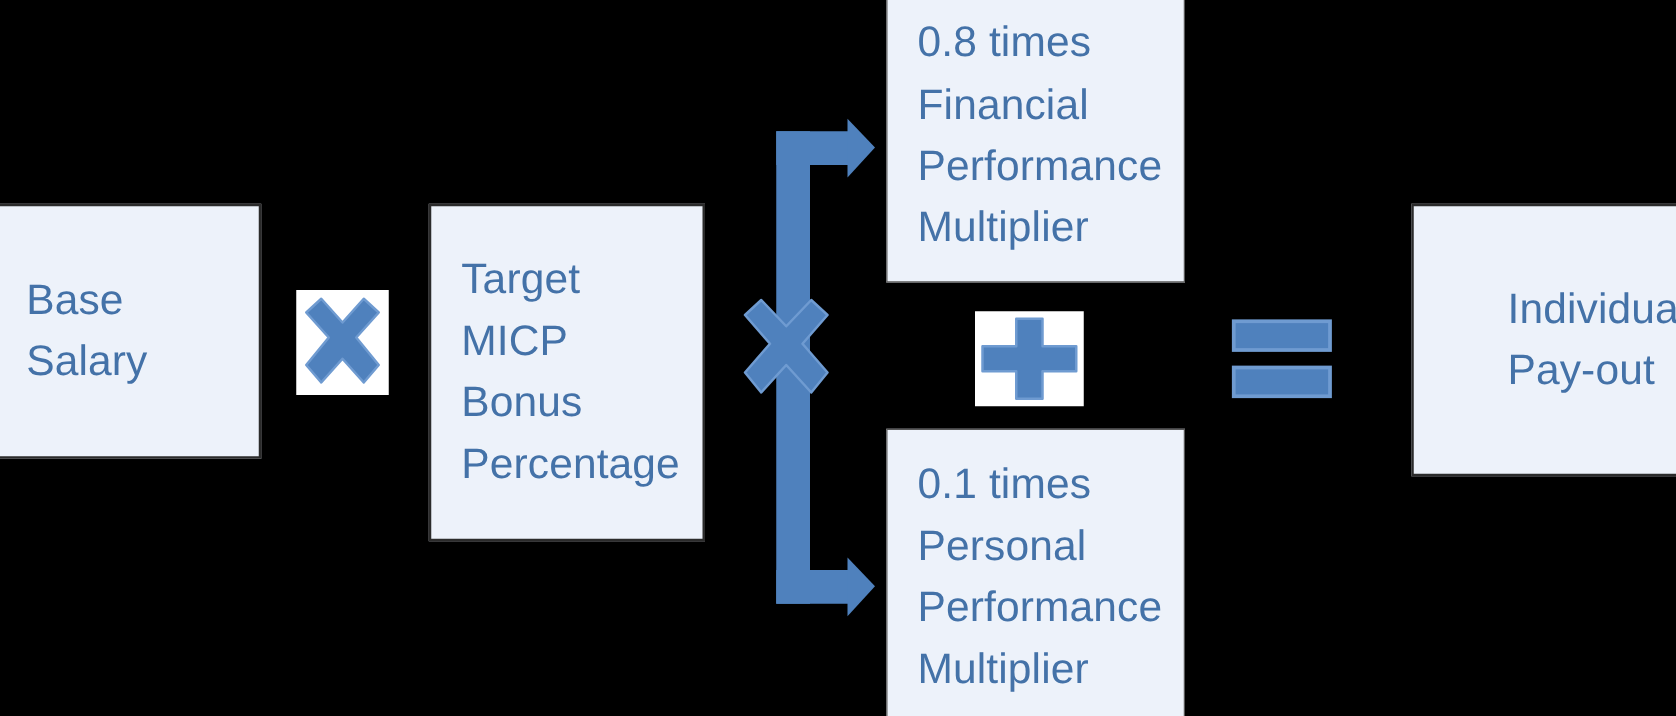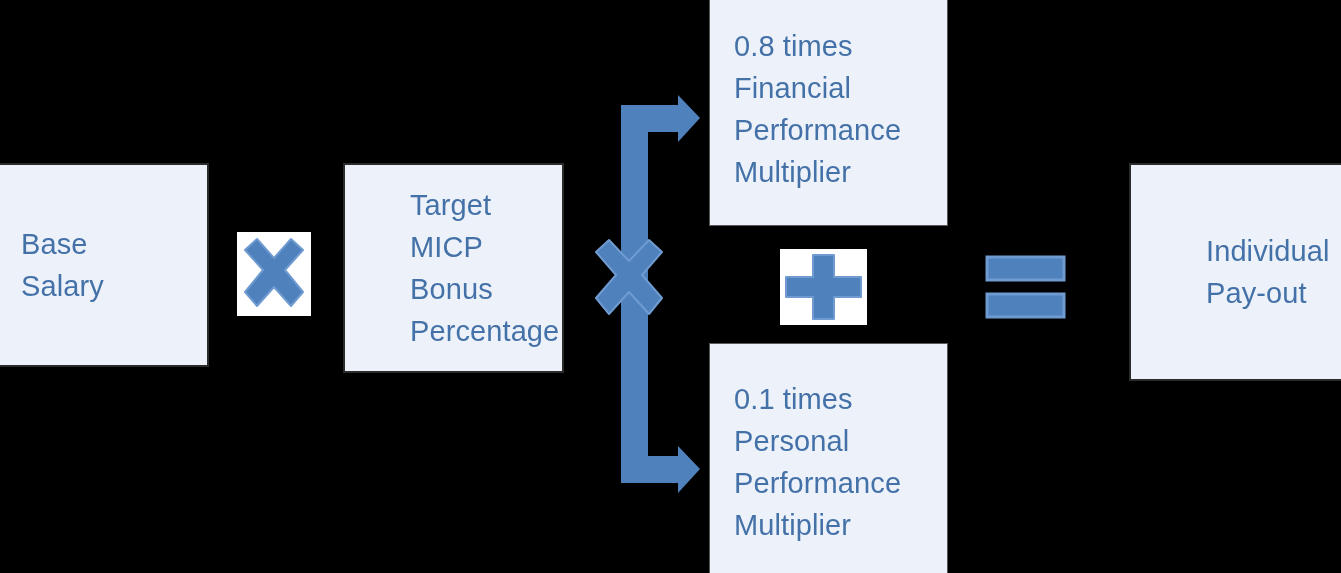--- a/index.html
+++ b/index.html
@@ -21,44 +21,43 @@
     position: absolute;
     background: #EDF2FA;
     border: 1px solid #7F7F7F;
     box-sizing: border-box;
     display: flex;
     flex-direction: column;
     justify-content: center;
   }
   .node .node-text {
     color: #4472A8;
-    font-size: 29px;
+    font-size: 34px;
     line-height: 1.45;
     padding-left: 24px;
     padding-right: 10px;
     white-space: pre-line;
     letter-spacing: 0.1px;
   }
   
   #node-base-salary {
     left: -3px;
     top: 163px;
     width: 212px;
     height: 204px;
     border-width: 2px;
     border-color: #2b2b2b;
   }
   #node-target-micp {
     left: 343px;
     top: 163px;
     width: 221px;
-    height: 210px;
+    height: 270px;
     border-width: 2px;
     border-color: #2b2b2b;
-    padding-left: 41px;
   }
   #node-financial-multiplier {
     left: 709px;
     top: -8px;
     width: 239px;
     height: 234px;
     border-color: #595959;
   }
   #node-personal-multiplier {
     left: 709px;

